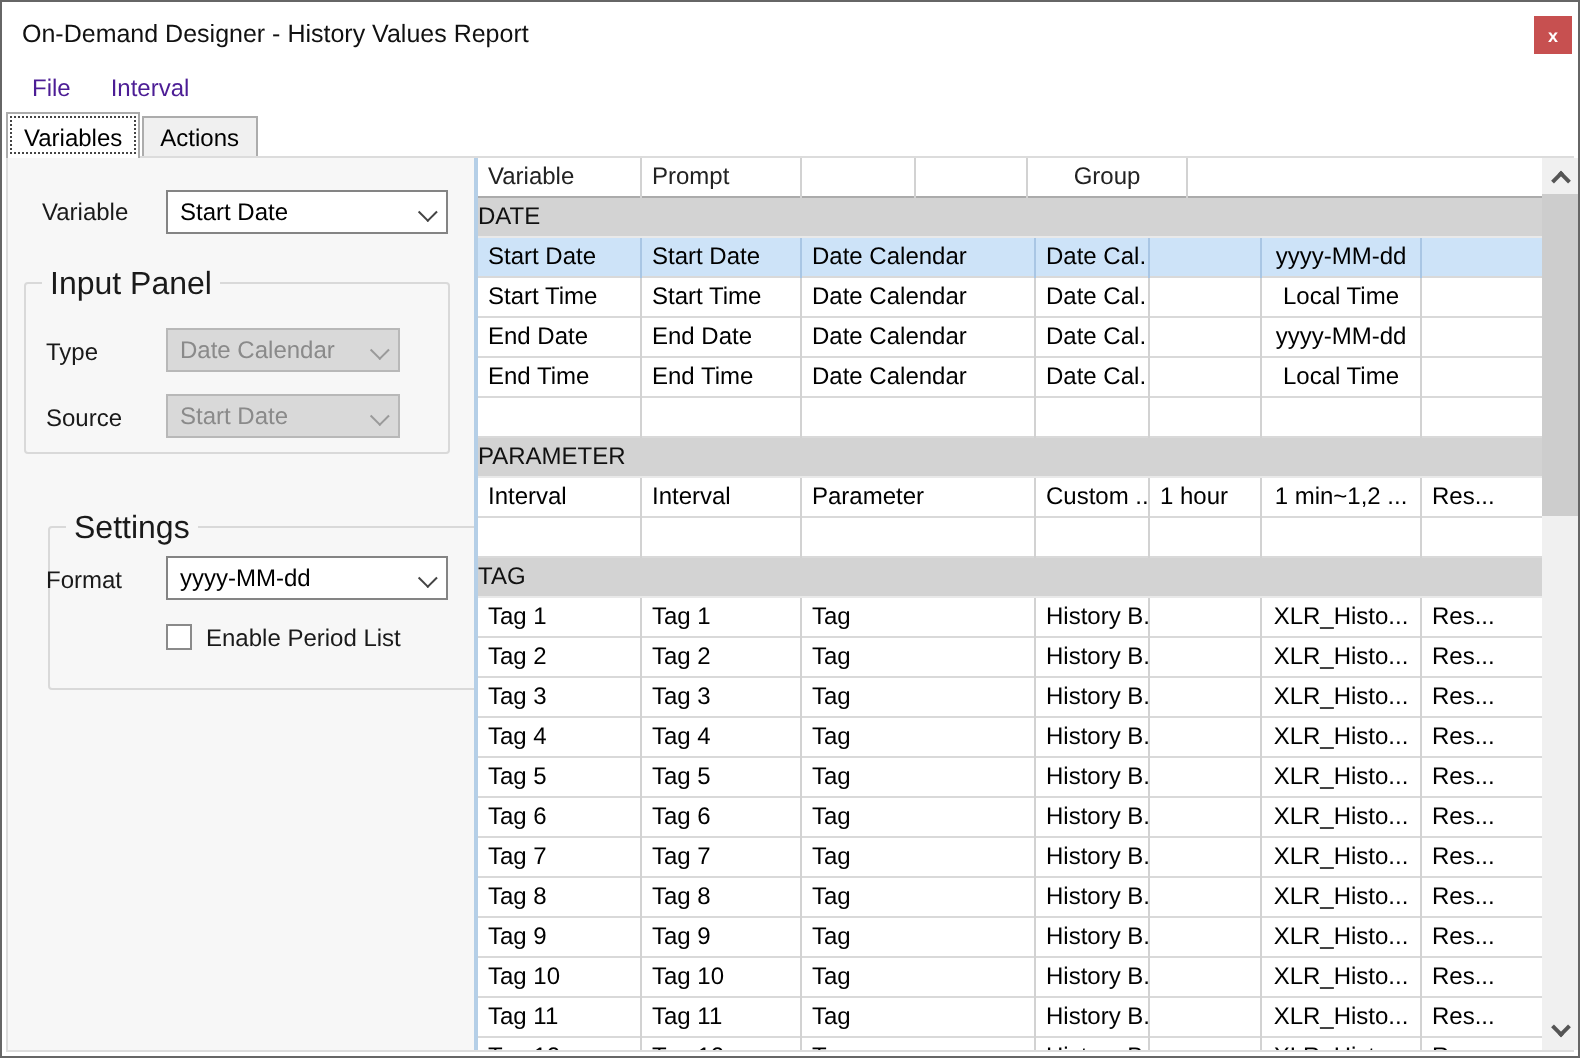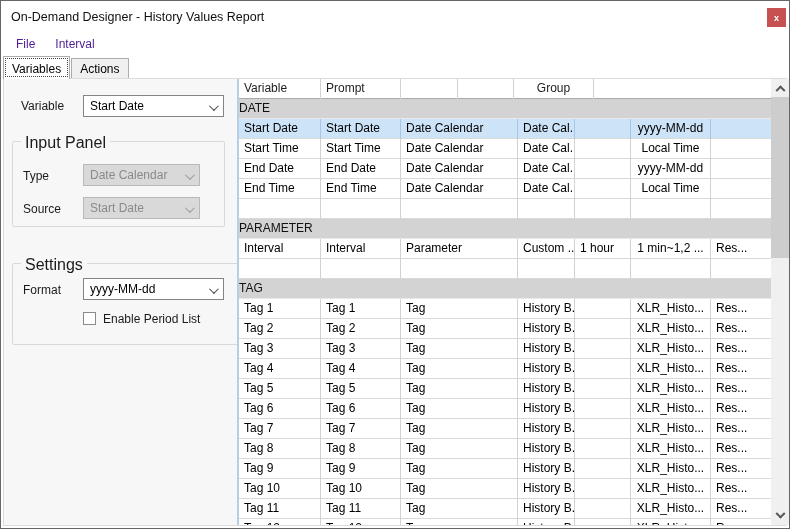--- a/index.html
+++ b/index.html
@@ -102,21 +102,21 @@
     <div class="combo disabled" style="left:79px; top:85px; width:117px;">
       <span>Date Calendar</span>
       <span class="chev"></span>
     </div>
     <div class="lbl" style="left:19px; top:123px;">Source</div>
     <div class="combo disabled" style="left:79px; top:118px; width:117px;">
       <span>Start Date</span>
       <span class="chev"></span>
     </div>
 
-    <div class="groupbox" style="left:8px; top:184px; width:231px; height:82px;padding-left:30px;">
+    <div class="groupbox" style="left:20px; top:184px; width:231px; height:82px;padding-left:30px;">
       <span class="legend">Settings</span>
     </div>
     <div class="lbl" style="left:19px; top:204px;">Format</div>
     <div class="combo" style="left:79px; top:199px; width:141px;">
       <span>yyyy-MM-dd</span>
       <span class="chev"></span>
     </div>
     <div class="checkbox" style="left:79px; top:233px;"></div>
     <div class="lbl" style="left:99px; top:233px;">Enable Period List</div>
 

